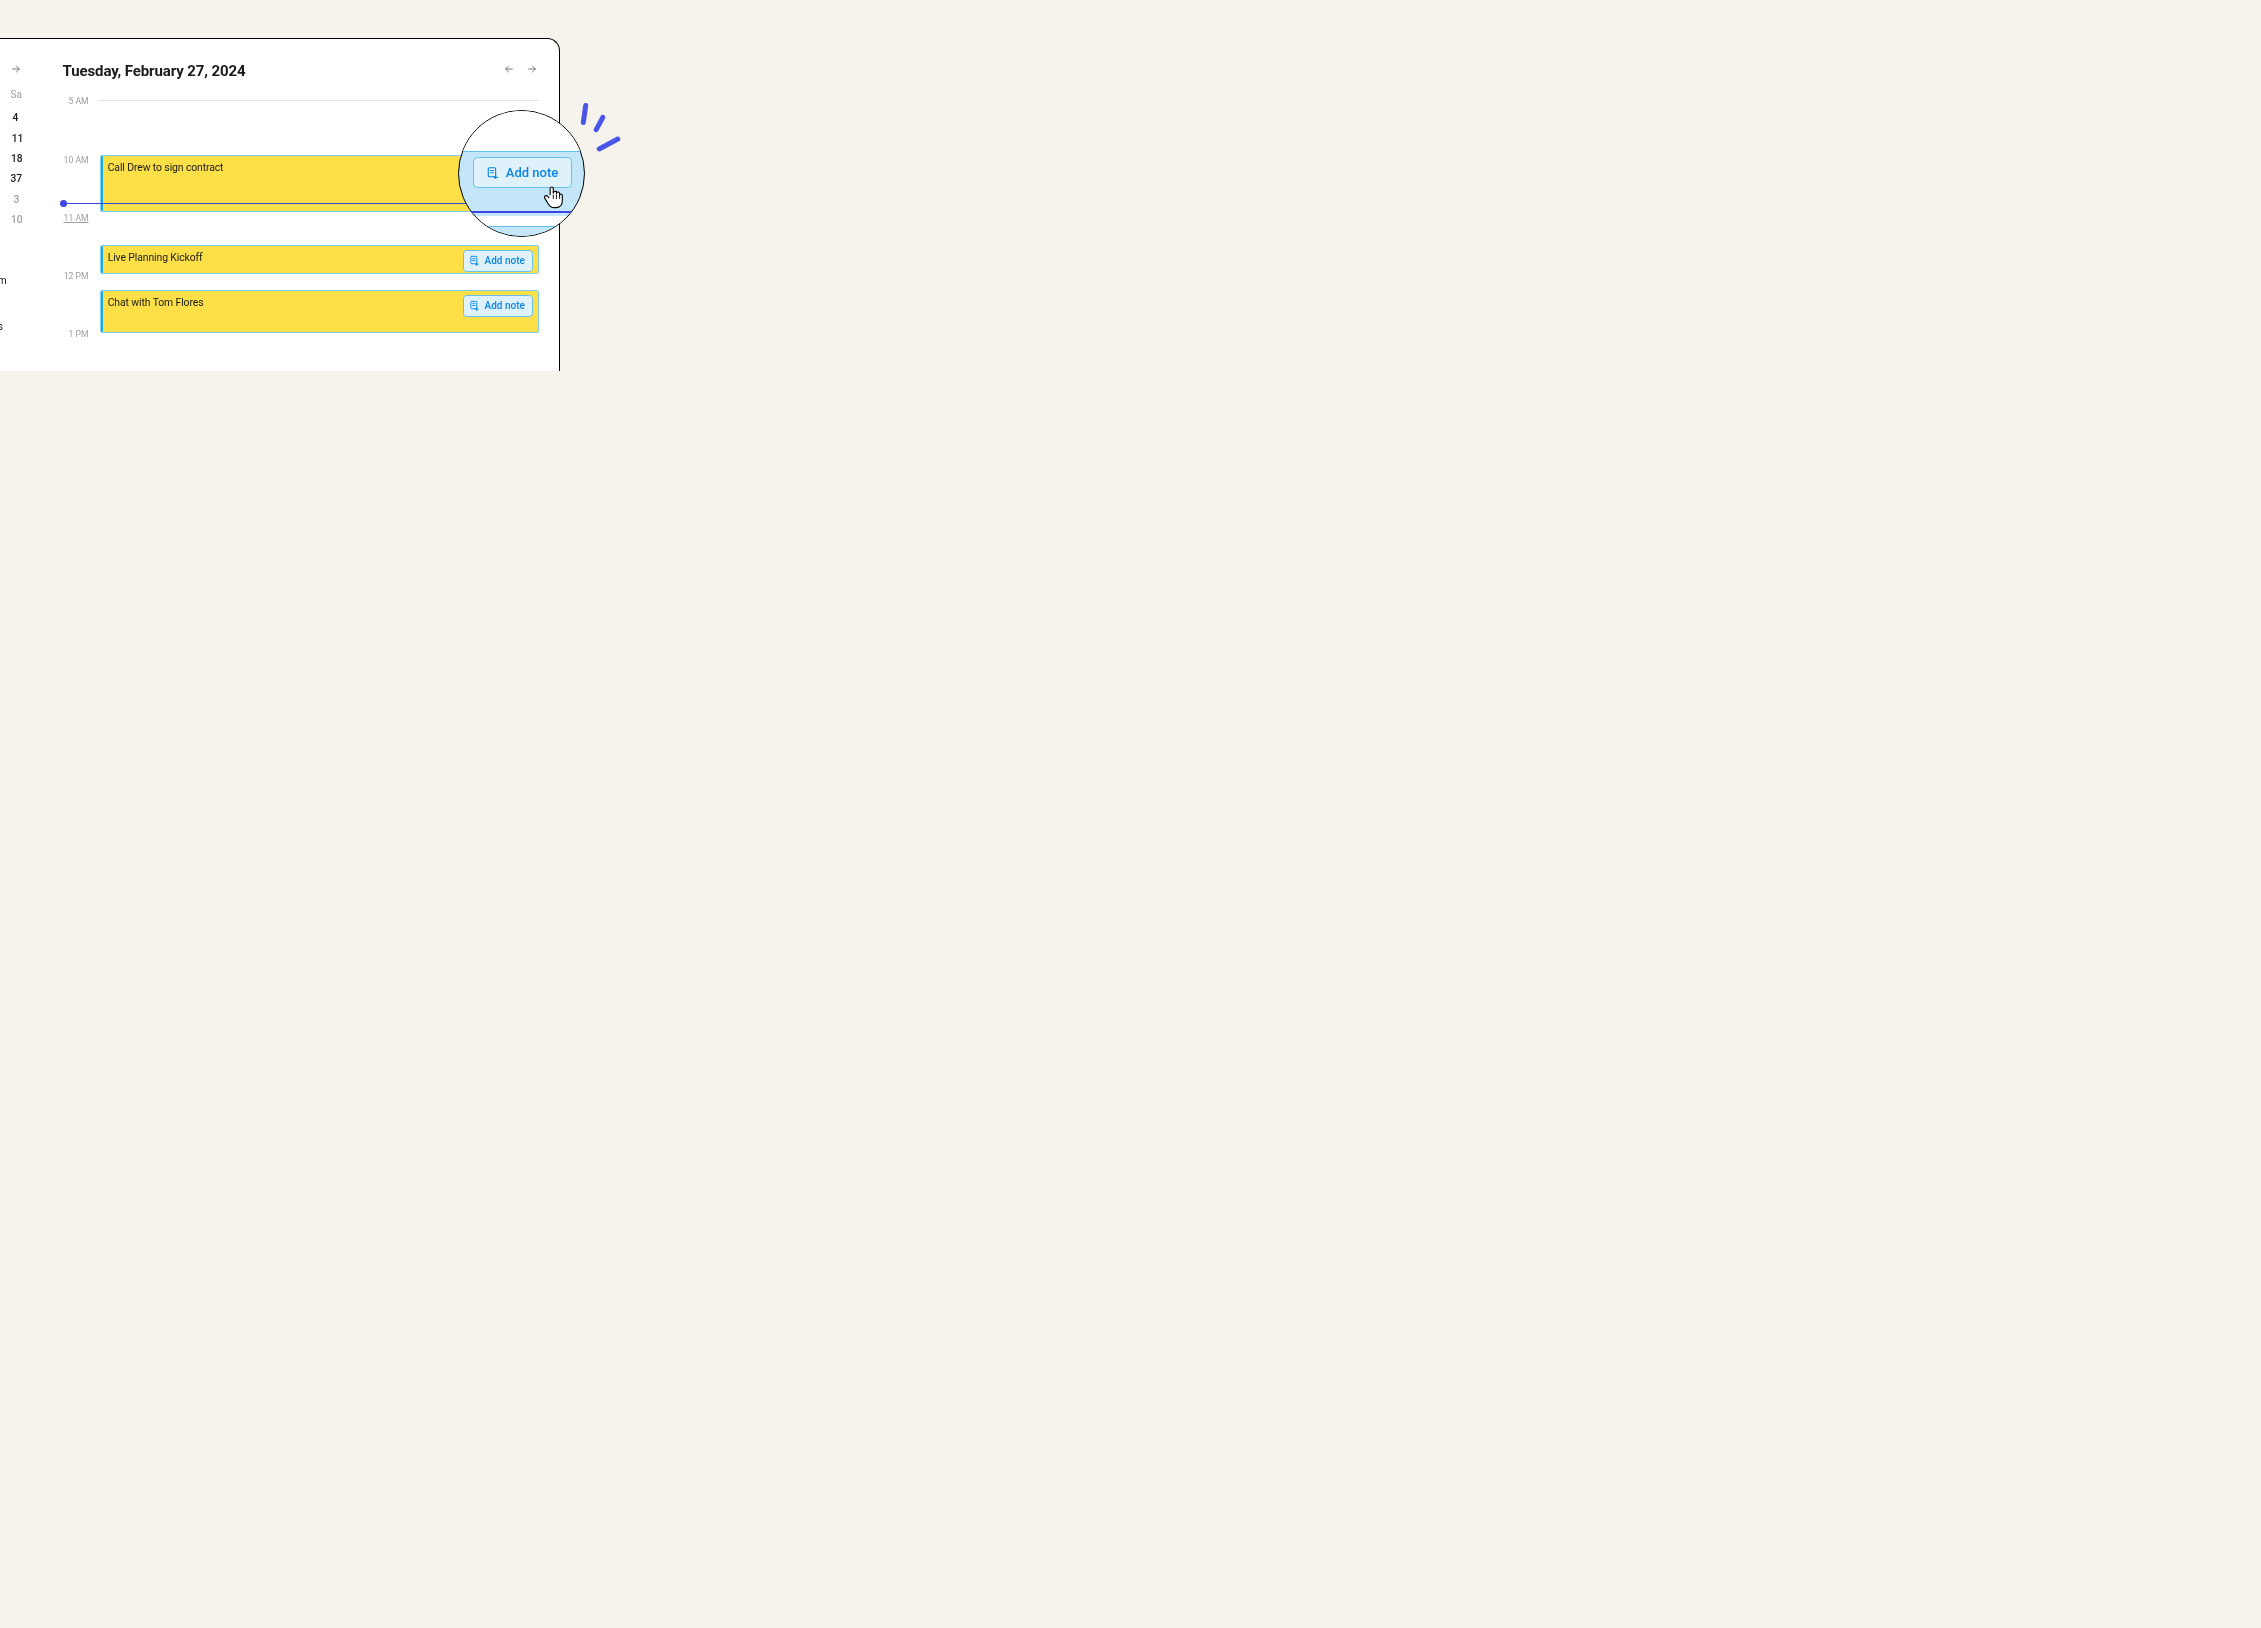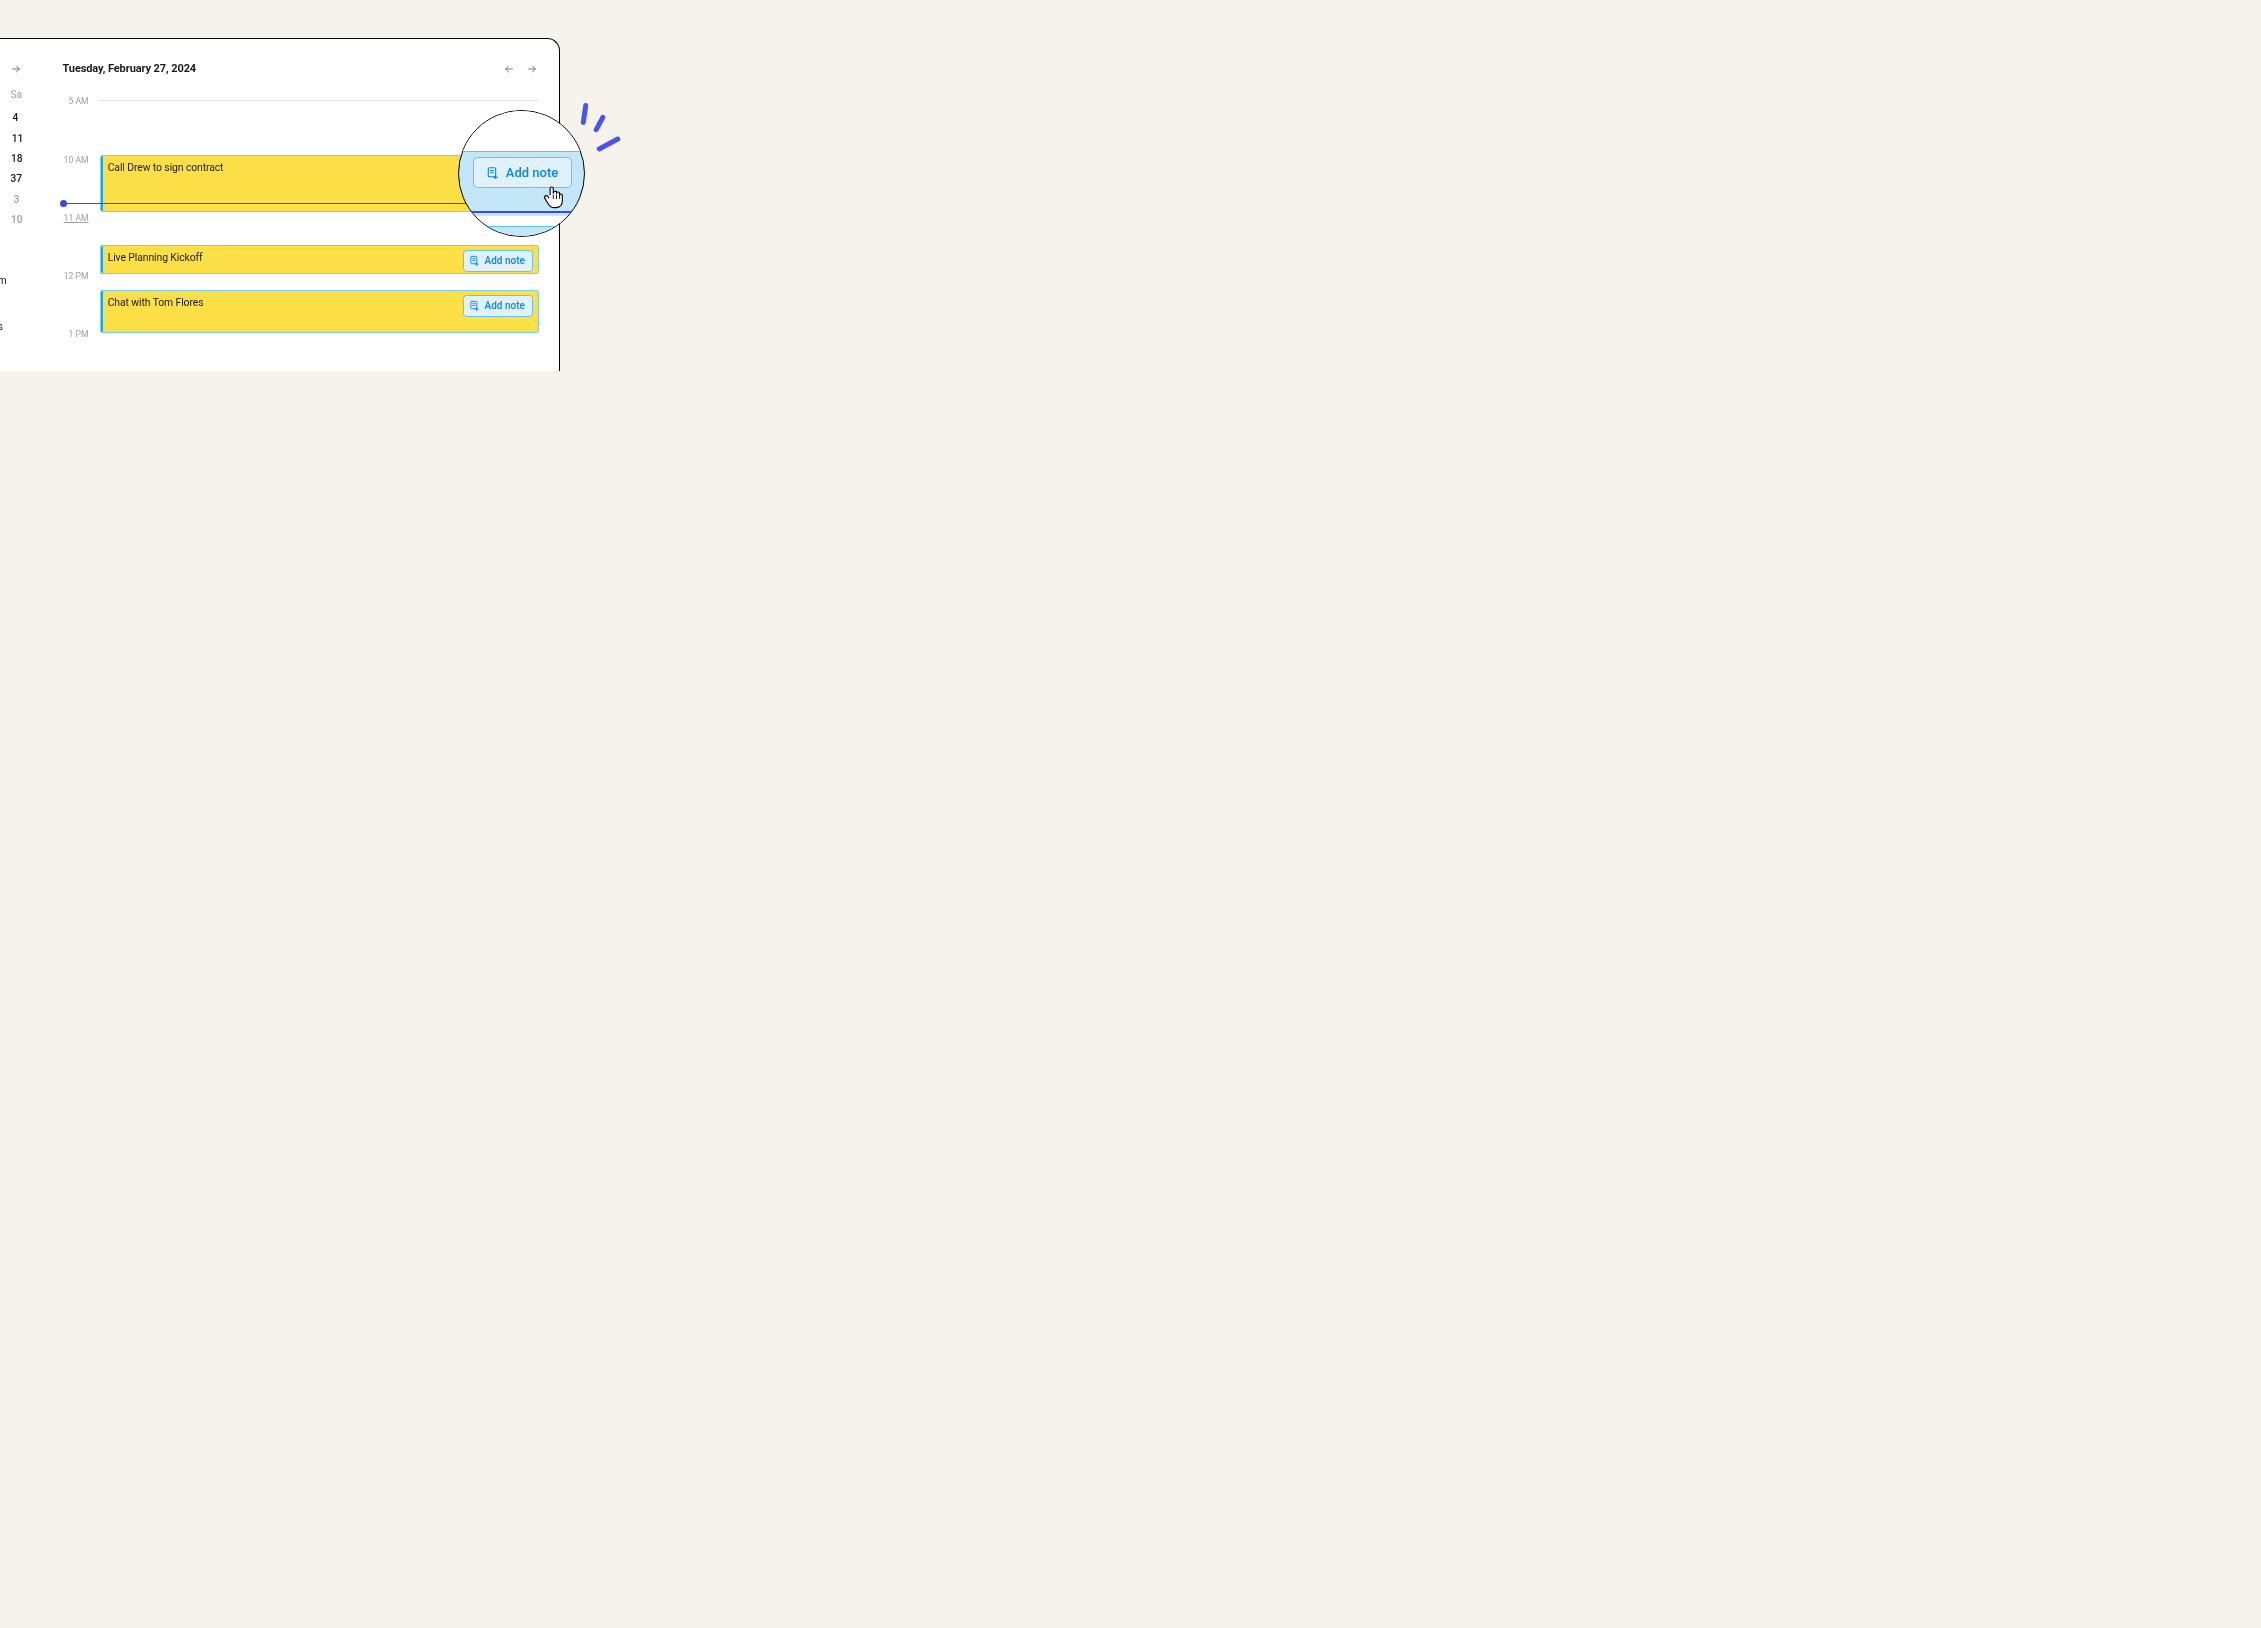--- a/index.html
+++ b/index.html
@@ -28,21 +28,21 @@
   
   .hdr {
     position: absolute;
     left: 0; right: 0; top: 0;
     height: 50px;
   }
   .date-title {
     position: absolute;
     left: 67px;
     top: 22.6px;
-    font-size: 11px;
+    font-size: 15px;
     font-weight: 700;
     color: #1a1a1a;
     letter-spacing: -0.1px;
     text-align: right;
   }
   .nav-arrows {
     position: absolute;
     right: 19px;
     top: 22.6px;
     display: flex;

